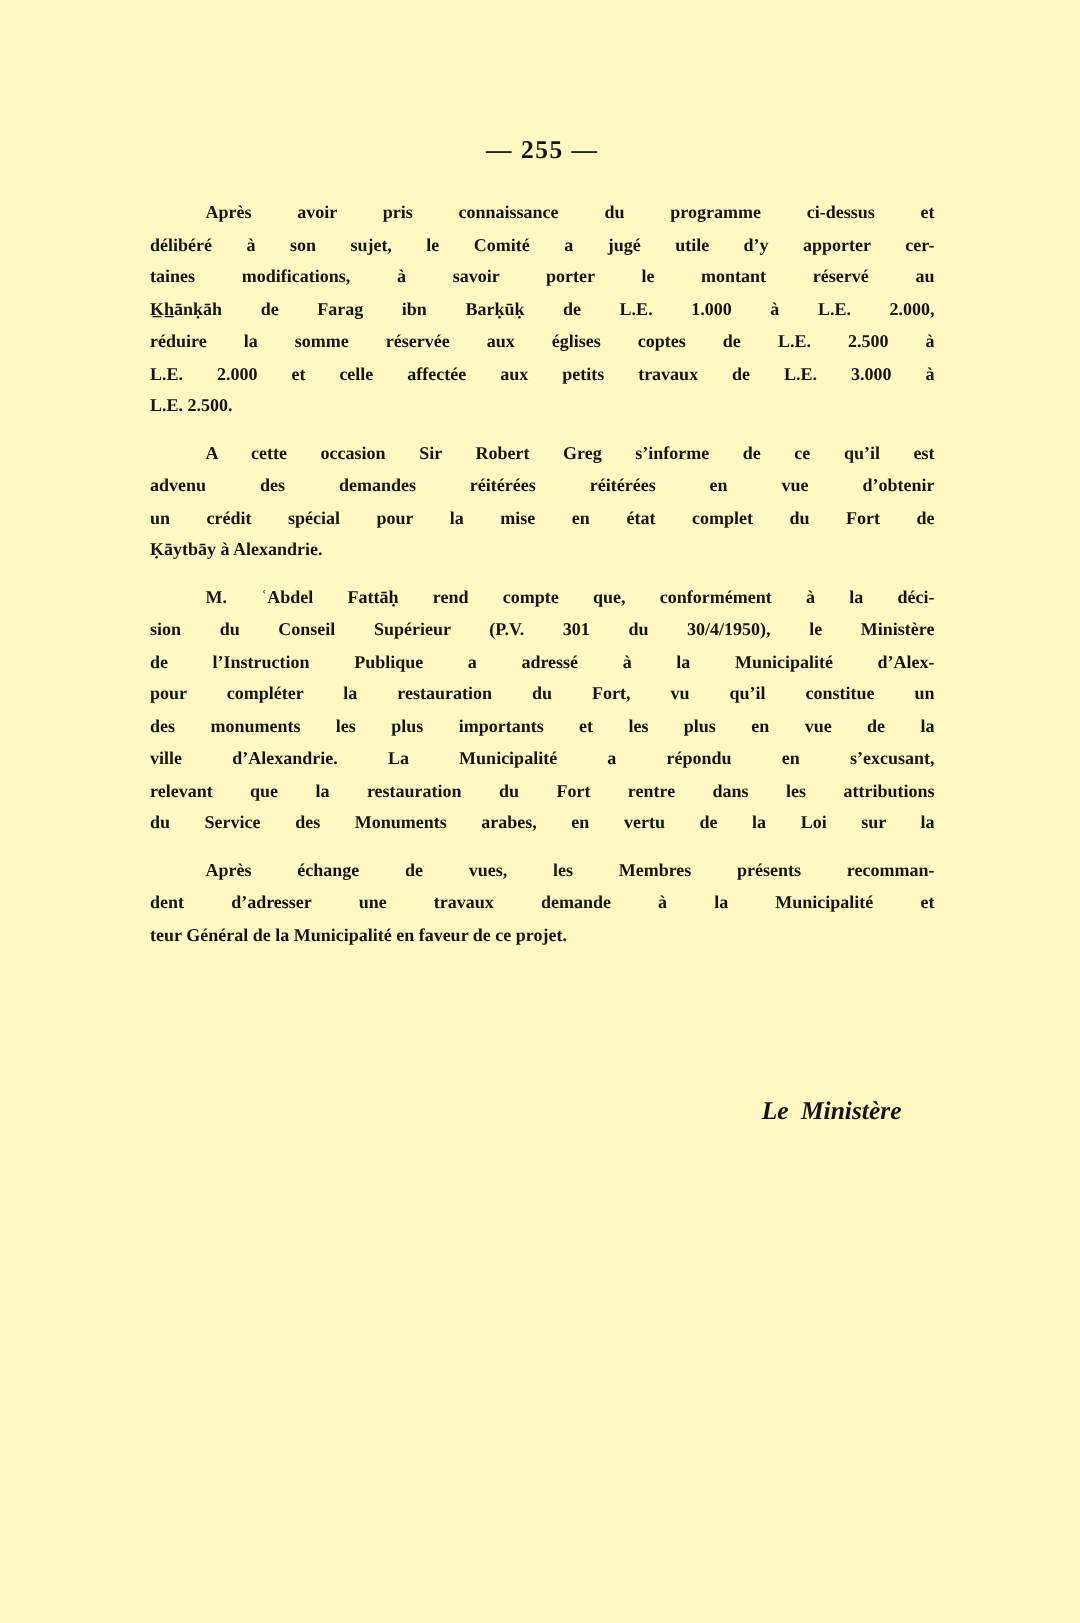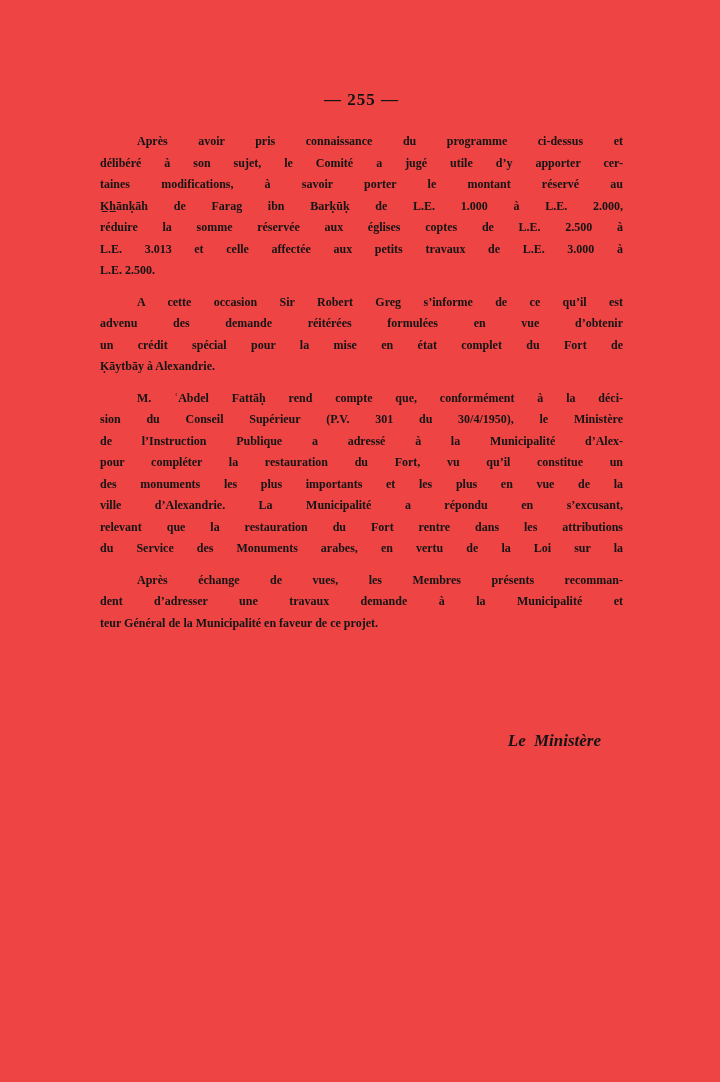--- a/index.html
+++ b/index.html
@@ -4,21 +4,21 @@
 <style>
   html, body {
     margin: 0;
     padding: 0;
     background: #ffffff;
   }
   .page {
     position: relative;
     width: 720px;
     height: 1082px;
-    background: #ef4444;
+    background: #fef9c3;
     color: #141414;
     font-family: "Liberation Serif", "DejaVu Serif", serif;
     font-weight: bold;
     overflow: hidden;
   }
   .page-header {
     position: absolute;
     top: 90px;
     left: 100px;
     width: 523px;
@@ -66,26 +66,26 @@
 <div class="page">
   <div class="page-header">— 255 —</div>
 
   <div class="body-text" id="document-body">
       <div class="paragraph">
         <div class="line first">Après avoir pris connaissance du programme ci-dessus et</div>
         <div class="line">délibéré à son sujet, le Comité a jugé utile d’y apporter cer-</div>
         <div class="line">taines modifications, à savoir porter le montant réservé au</div>
         <div class="line">K̲h̲ānḳāh de Farag ibn Barḳūḳ de L.E. 1.000 à L.E. 2.000,</div>
         <div class="line">réduire la somme réservée aux églises coptes de L.E. 2.500 à</div>
-        <div class="line">L.E. 3.013 et celle affectée aux petits travaux de L.E. 3.000 à</div>
+        <div class="line">L.E. 2.000 et celle affectée aux petits travaux de L.E. 3.000 à</div>
         <div class="line last">L.E. 2.500.</div>
       </div>
       <div class="paragraph">
         <div class="line first">A cette occasion Sir Robert Greg s’informe de ce qu’il est</div>
-        <div class="line">advenu des demande réitérées formulées en vue d’obtenir</div>
+        <div class="line">advenu des demandes réitérées réitérées en vue d’obtenir</div>
         <div class="line">un crédit spécial pour la mise en état complet du Fort de</div>
         <div class="line last">Ḳāytbāy à Alexandrie.</div>
       </div>
       <div class="paragraph">
         <div class="line first">M. ʿAbdel Fattāḥ rend compte que, conformément à la déci-</div>
         <div class="line">sion du Conseil Supérieur (P.V. 301 du 30/4/1950), le Ministère</div>
         <div class="line">de l’Instruction Publique a adressé à la Municipalité d’Alex-</div>
         <div class="line">pour compléter la restauration du Fort, vu qu’il constitue un</div>
         <div class="line">des monuments les plus importants et les plus en vue de la</div>
         <div class="line">ville d’Alexandrie. La Municipalité a répondu en s’excusant,</div>

